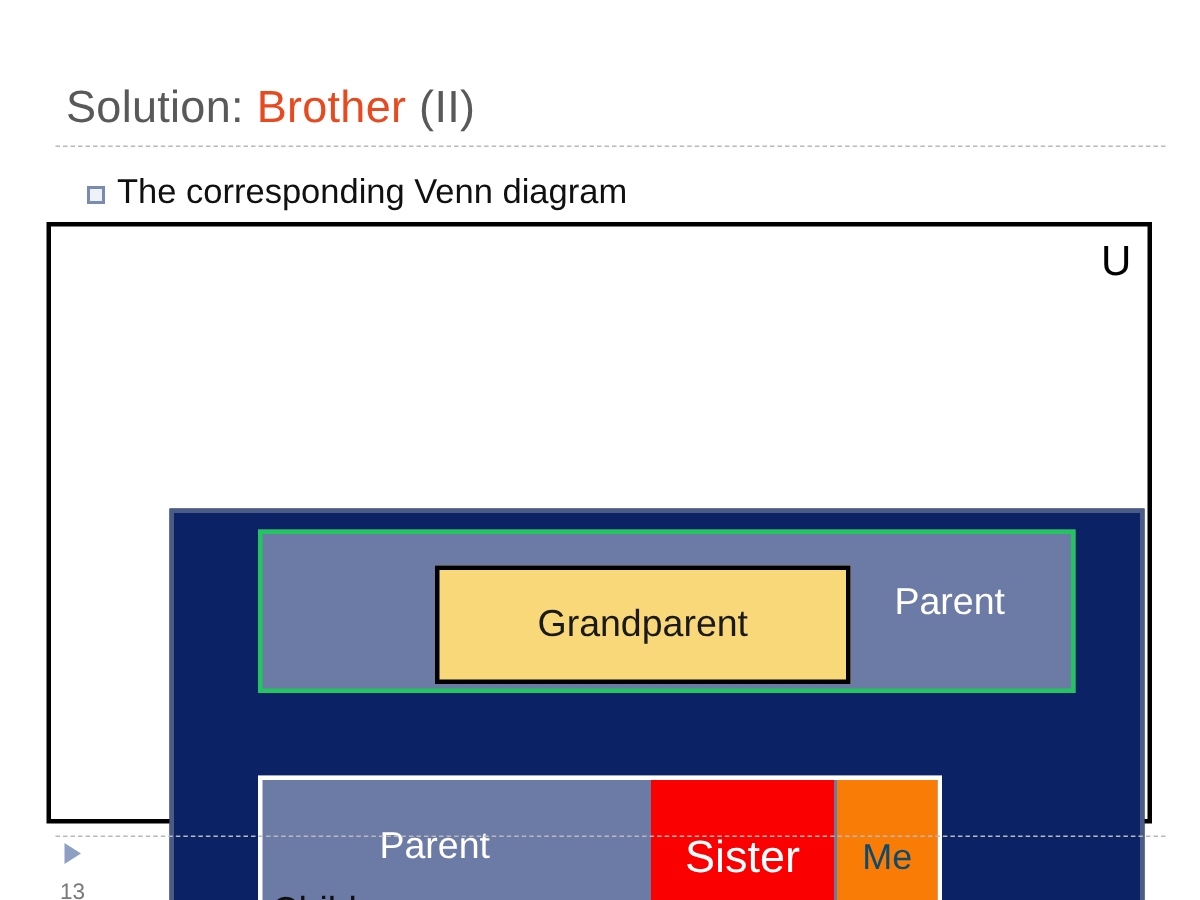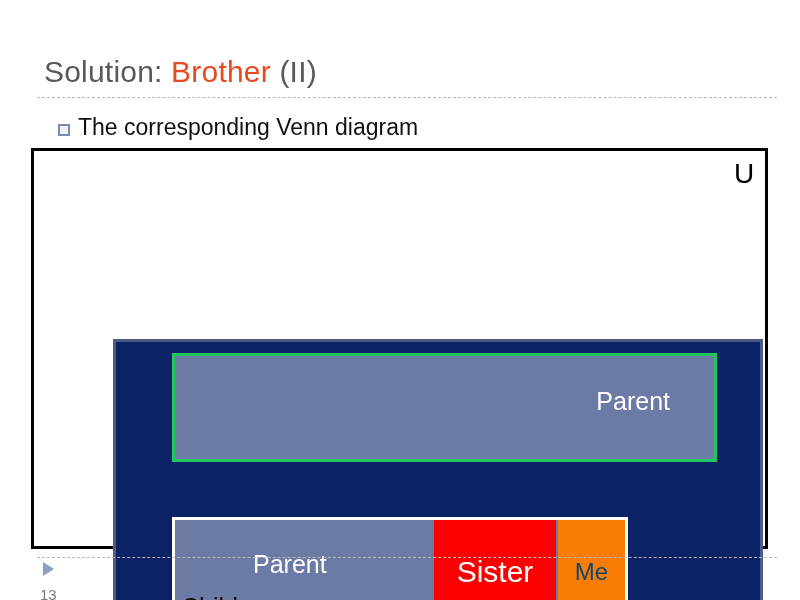--- a/index.html
+++ b/index.html
@@ -243,20 +243,23 @@
   <span class="bullet-text">The corresponding Venn diagram</span>
 </div>
 
 <div id="universe-frame">
 
   <div id="member-set">
 
     <div id="parent-set">
       <span id="parent-label">Parent</span>
 
+      <div id="grandparent-set">
+        <span id="grandparent-label">Grandparent</span>
+      </div>
     </div>
 
 
     <div id="child-set">
       <span id="brother-label">Parent</span>
       <span id="child-label">Child</span>
 
       <div id="sister-set">
         <span id="sister-label">Sister</span>
       </div>

